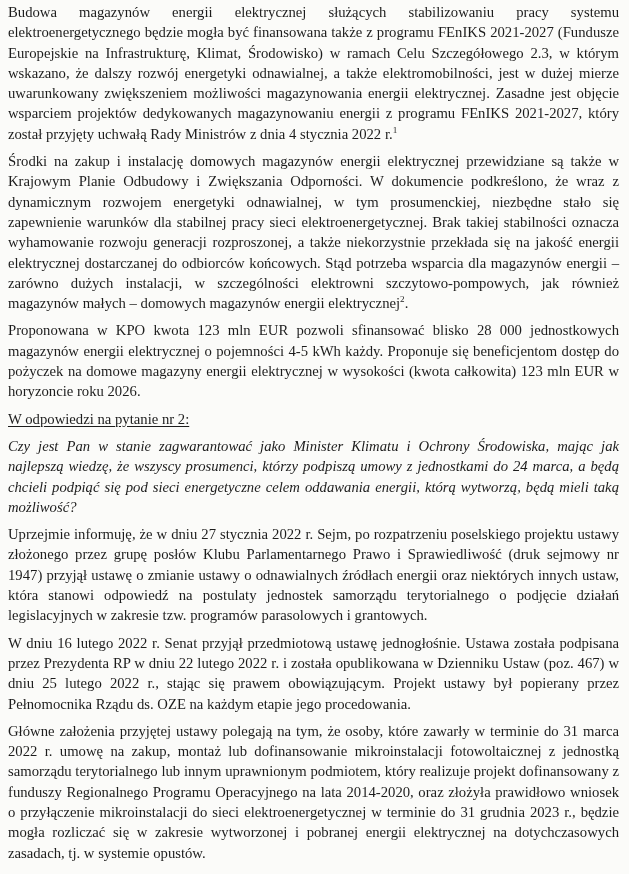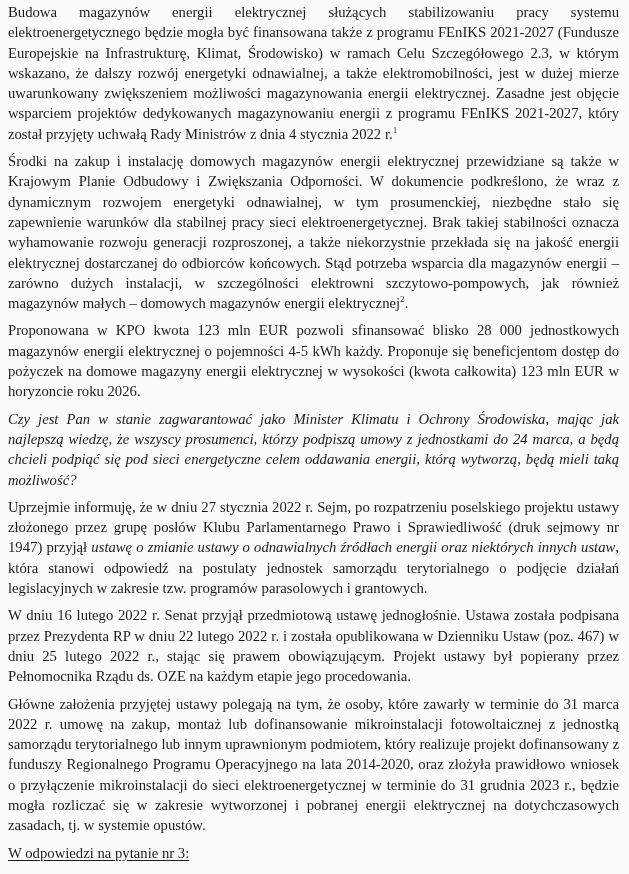--- a/index.html
+++ b/index.html
@@ -28,39 +28,39 @@
     text-align: left;
   }
   .heading .heading-text {
     text-decoration: underline;
     text-underline-offset: 2px;
   }
   .question {
     font-style: italic;
   }
   .inline-italic {
-    font-style: italic;
   }
   sup.footnote {
     font-size: 0.62em;
     line-height: 0;
     vertical-align: super;
   }
 </style>
 </head>
 <body>
 
 <div class="page">
 
   <p class="para"><span>Budowa magazynów energii elektrycznej służących stabilizowaniu pracy systemu elektroenergetycznego będzie mogła być finansowana także z programu FEnIKS 2021-2027 (Fundusze Europejskie na Infrastrukturę, Klimat, Środowisko) w ramach Celu Szczegółowego 2.3, w którym wskazano, że dalszy rozwój energetyki odnawialnej, a także elektromobilności, jest w dużej mierze uwarunkowany zwiększeniem możliwości magazynowania energii elektrycznej. Zasadne jest objęcie wsparciem projektów dedykowanych magazynowaniu energii z programu FEnIKS 2021-2027, który został przyjęty uchwałą Rady Ministrów z dnia 4 stycznia 2022 r.</span><sup class="footnote">1</sup></p>
 
   <p class="para"><span>Środki na zakup i instalację domowych magazynów energii elektrycznej przewidziane są także w Krajowym Planie Odbudowy i Zwiększania Odporności. W dokumencie podkreślono, że wraz z dynamicznym rozwojem energetyki odnawialnej, w tym prosumenckiej, niezbędne stało się zapewnienie warunków dla stabilnej pracy sieci elektroenergetycznej. Brak takiej stabilności oznacza wyhamowanie rozwoju generacji rozproszonej, a także niekorzystnie przekłada się na jakość energii elektrycznej dostarczanej do odbiorców końcowych. Stąd potrzeba wsparcia dla magazynów energii – zarówno dużych instalacji, w szczególności elektrowni szczytowo-pompowych, jak również magazynów małych – domowych magazynów energii elektrycznej</span><sup class="footnote">2</sup><span>.</span></p>
 
   <p class="para"><span>Proponowana w KPO kwota 123 mln EUR pozwoli sfinansować blisko 28 000 jednostkowych magazynów energii elektrycznej o pojemności 4-5 kWh każdy. Proponuje się beneficjentom dostęp do pożyczek na domowe magazyny energii elektrycznej w wysokości (kwota całkowita) 123 mln EUR w horyzoncie roku 2026.</span></p>
 
+  <p class="para heading"><span class="heading-text">W odpowiedzi na pytanie nr 2:</span></p>
 
   <p class="para question"><span>Czy jest Pan w stanie zagwarantować jako Minister Klimatu i Ochrony Środowiska, mając jak najlepszą wiedzę, że wszyscy prosumenci, którzy podpiszą umowy z jednostkami do 24 marca, a będą chcieli podpiąć się pod sieci energetyczne celem oddawania energii, którą wytworzą, będą mieli taką możliwość?</span></p>
 
   <p class="para"><span>Uprzejmie informuję, że w dniu 27 stycznia 2022 r. Sejm, po rozpatrzeniu poselskiego projektu ustawy złożonego przez grupę posłów Klubu Parlamentarnego Prawo i Sprawiedliwość (druk sejmowy nr 1947) przyjął </span><span class="inline-italic">ustawę o zmianie ustawy o odnawialnych źródłach energii oraz niektórych innych ustaw</span><span>, która stanowi odpowiedź na postulaty jednostek samorządu terytorialnego o podjęcie działań legislacyjnych w zakresie tzw. programów parasolowych i grantowych.</span></p>
 
   <p class="para"><span>W dniu 16 lutego 2022 r. Senat przyjął przedmiotową ustawę jednogłośnie. Ustawa została podpisana przez Prezydenta RP w dniu 22 lutego 2022 r. i została opublikowana w Dzienniku Ustaw (poz. 467) w dniu 25 lutego 2022 r., stając się prawem obowiązującym. Projekt ustawy był popierany przez Pełnomocnika Rządu ds. OZE na każdym etapie jego procedowania.</span></p>
 
   <p class="para"><span>Główne założenia przyjętej ustawy polegają na tym, że osoby, które zawarły w terminie do 31 marca 2022 r. umowę na zakup, montaż lub dofinansowanie mikroinstalacji fotowoltaicznej z jednostką samorządu terytorialnego lub innym uprawnionym podmiotem, który realizuje projekt dofinansowany z funduszy Regionalnego Programu Operacyjnego na lata 2014-2020, oraz złożyła prawidłowo wniosek o przyłączenie mikroinstalacji do sieci elektroenergetycznej w terminie do 31 grudnia 2023 r., będzie mogła rozliczać się w zakresie wytworzonej i pobranej energii elektrycznej na dotychczasowych zasadach, tj. w systemie opustów.</span></p>
 
   <p class="para heading"><span class="heading-text">W odpowiedzi na pytanie nr 3:</span></p>

